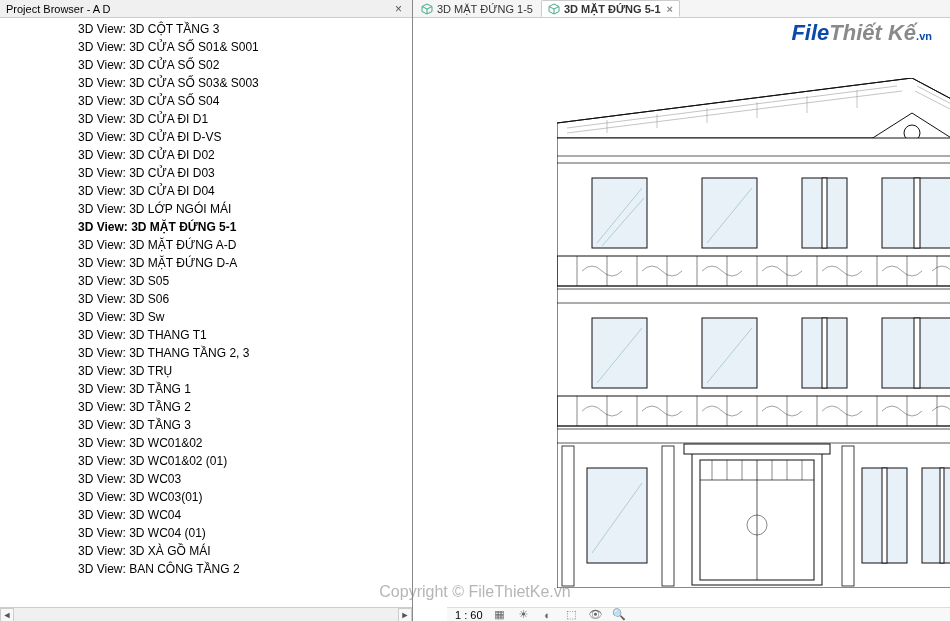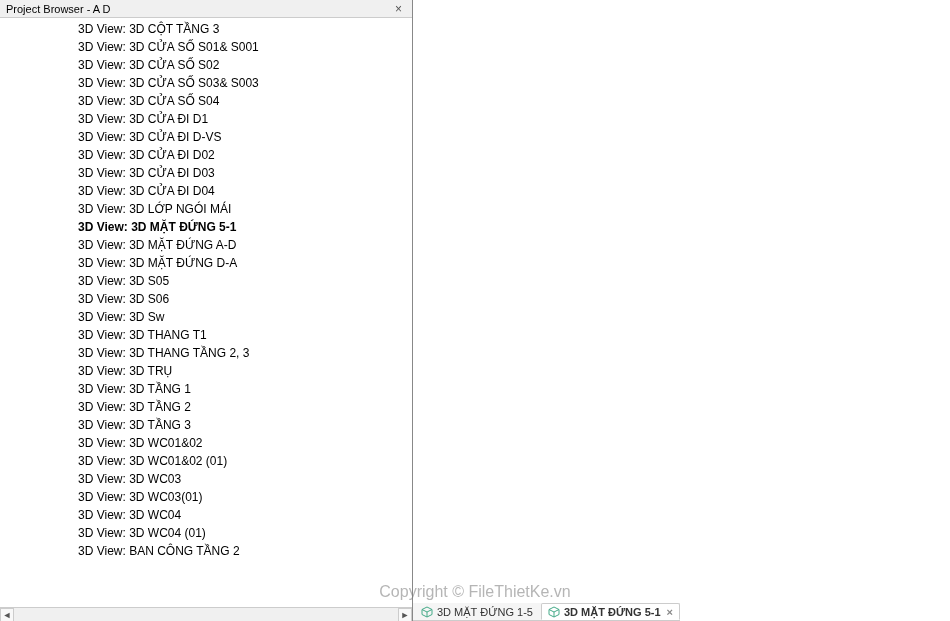--- a/index.html
+++ b/index.html
@@ -57,24 +57,23 @@
   width: 14px; height: 14px;
   display: flex; align-items: center; justify-content: center;
   font-size: 9px; color: #555;
   border: 1px solid #ccc;
   background: #f8f8f8;
 }
 .scroll-track { flex: 1; background: #f0f0f0; height: 14px; }
 .main {
   flex: 1;
   display: flex;
-  flex-direction: row;
+  flex-direction: column;
   height: 100%;
   position: relative;
-  align-items: flex-end;
 }
 .tabs {
   display: flex;
   align-items: center;
   height: 18px;
   background: #f5f5f5;
   border-bottom: 1px solid #ccc;
   gap: 2px;
   padding-left: 2px;
 }
@@ -202,20 +201,21 @@
       <div class="tree-item">3D View: 3D TRỤ</div>
       <div class="tree-item">3D View: 3D TẦNG 1</div>
       <div class="tree-item">3D View: 3D TẦNG 2</div>
       <div class="tree-item">3D View: 3D TẦNG 3</div>
       <div class="tree-item">3D View: 3D WC01&amp;02</div>
       <div class="tree-item">3D View: 3D WC01&amp;02 (01)</div>
       <div class="tree-item">3D View: 3D WC03</div>
       <div class="tree-item">3D View: 3D WC03(01)</div>
       <div class="tree-item">3D View: 3D WC04</div>
       <div class="tree-item">3D View: 3D WC04 (01)</div>
+      <div class="tree-item">3D View: 3D XÀ GỒ MÁI</div>
       <div class="tree-item">3D View: BAN CÔNG TẦNG 2</div>
     </div>
   <div class="scroll-bottom">
     <div class="scroll-arrow">◄</div>
     <div class="scroll-track"></div>
     <div class="scroll-arrow">►</div>
   </div>
 </div>
 
 <div class="main">

